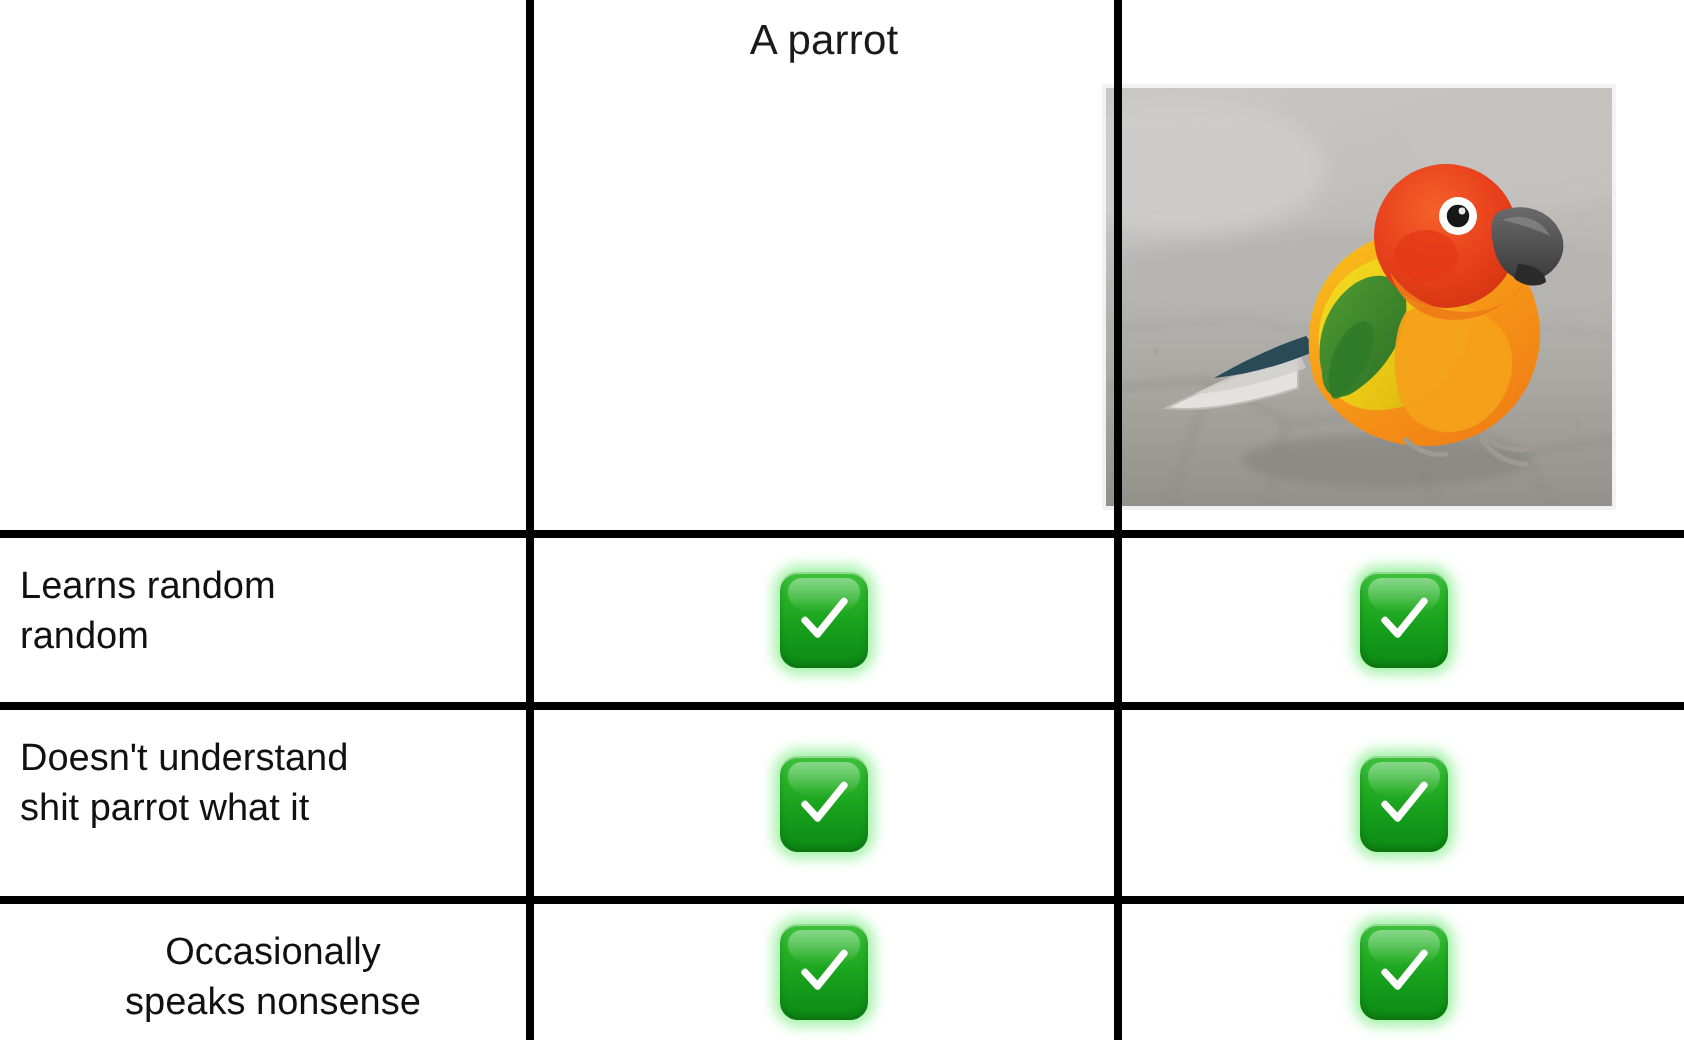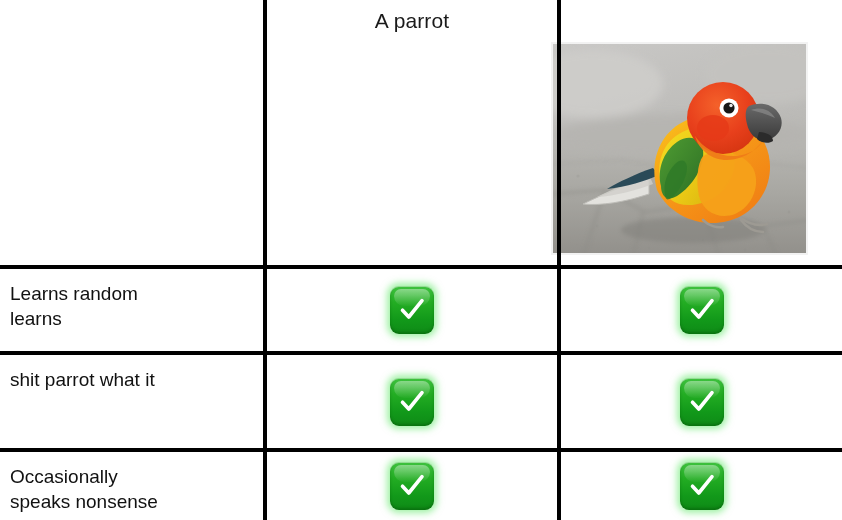--- a/index.html
+++ b/index.html
@@ -71,21 +71,21 @@
     left: 0;
     width: 263px;
     padding: 12px 0 0 10px;
     font-size: 19px;
     line-height: 25px;
     color: #111111;
     text-align: left;
   }
   .rowlabel.r1 { top: 269px; height: 82px; }
   .rowlabel.r2 { top: 355px; height: 93px; }
-  .rowlabel.r3 { top: 452px; height: 68px; }
+  .rowlabel.r3 { top: 452px; height: 68px; text-align: center; }
 
   
   .valcell {
     display: flex;
     align-items: center;
     justify-content: center;
   }
   .valcell.c1 { left: 267px; width: 290px; }
   .valcell.c2 { left: 561px; width: 281px; }
   .valcell.vr1 { top: 269px; height: 82px; }
@@ -263,38 +263,39 @@
             <path d="M150,176 C156,182 164,184 170,183"></path>
           </g>
         </svg>
       </div>
     </div>
   </div>
 
 
   <div class="cell rowlabel r1">
     <div>Learns random</div>
-    <div>learns</div>
+    <div>random</div>
   </div>
   <div class="cell valcell c1 vr1">
     <span class="check-badge">
       <svg width="30" height="30" viewBox="0 0 30 30">
           <path d="M5.5 15.2 L11.8 22 L25 5.6" fill="none" stroke="#ffffff" stroke-width="3.6" stroke-linecap="round" stroke-linejoin="round"></path>
         </svg>
     </span>
   </div>
   <div class="cell valcell c2 vr1">
     <span class="check-badge">
       <svg width="30" height="30" viewBox="0 0 30 30">
           <path d="M5.5 15.2 L11.8 22 L25 5.6" fill="none" stroke="#ffffff" stroke-width="3.6" stroke-linecap="round" stroke-linejoin="round"></path>
         </svg>
     </span>
   </div>
 
   <div class="cell rowlabel r2">
+    <div>Doesn't understand</div>
     <div>shit parrot what it</div>
   </div>
   <div class="cell valcell c1 vr2">
     <span class="check-badge">
       <svg width="30" height="30" viewBox="0 0 30 30">
           <path d="M5.5 15.2 L11.8 22 L25 5.6" fill="none" stroke="#ffffff" stroke-width="3.6" stroke-linecap="round" stroke-linejoin="round"></path>
         </svg>
     </span>
   </div>
   <div class="cell valcell c2 vr2">

